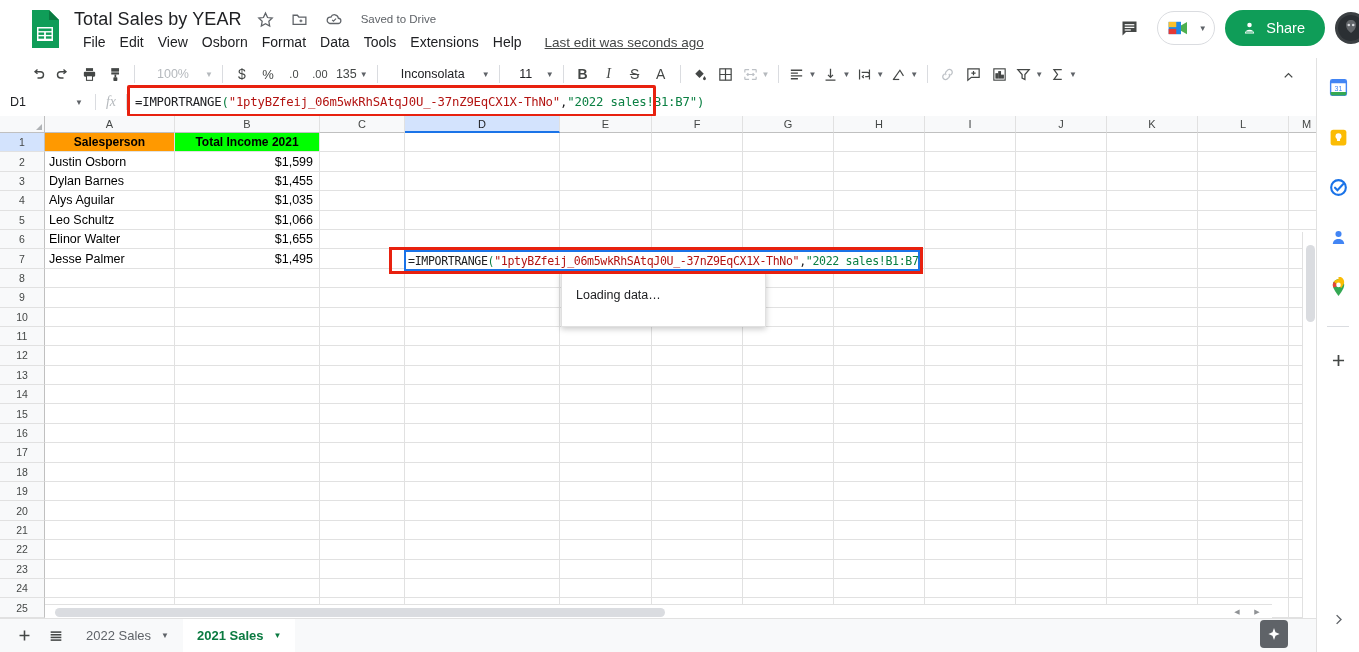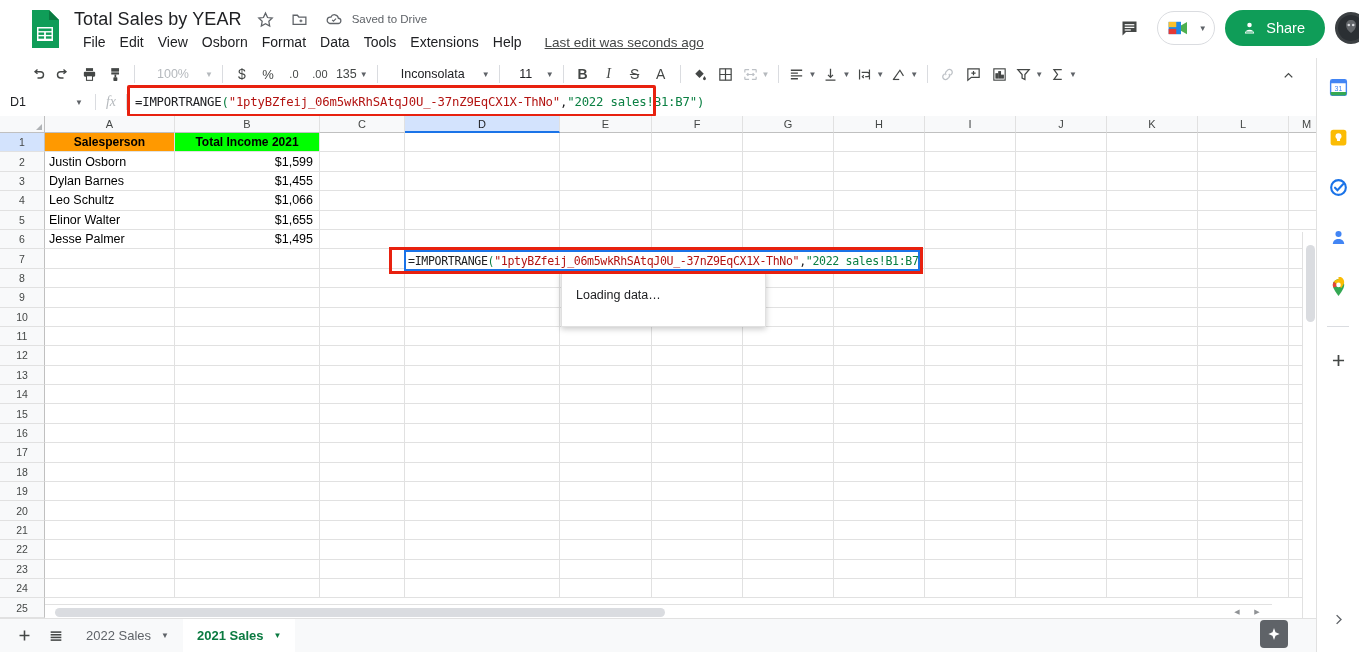--- a/index.html
+++ b/index.html
@@ -13,21 +13,21 @@
 
   
   .topbar { position: absolute; left: 16px; top: 0; width: 1359px; height: 58px; background: #fff; }
   .doc-logo {
     position: absolute; left: 12px; top: 8px; width: 34px; height: 42px;
   }
   .doc-logo svg { display: block; }
   .title-row { position: absolute; left: 58px; top: 6px; height: 26px; display: flex; align-items: center; }
   .doc-title { font-size: 18px; color: #202124; letter-spacing: .1px; white-space: nowrap; }
   .title-icon { margin-left: 14px; width: 20px; height: 20px; display: flex; align-items: center; justify-content: center; cursor: pointer; }
-  .saved-text { margin-left: 8px; font-size: 11.5px; color: #5f6368; white-space: nowrap; }
+  .saved-text { margin-left: 17px; font-size: 11.5px; color: #5f6368; white-space: nowrap; }
   .menu-row { position: absolute; left: 60px; top: 31px; height: 22px; display: flex; align-items: center; }
   .menu-item { font-size: 14px; color: #202124; padding: 1px 7px; border-radius: 4px; cursor: pointer; white-space: nowrap; }
   .last-edit { margin-left: 16px; font-size: 13.5px; color: #444746; text-decoration: underline; cursor: pointer; white-space: nowrap; }
 
   .tb-right { position: absolute; right: 8px; top: 6px; height: 44px; display: flex; align-items: center; gap: 10px; }
   .icon-btn { width: 36px; height: 36px; border-radius: 50%; display: flex; align-items: center; justify-content: center; cursor: pointer; }
   .meet-btn { width: 58px; height: 34px; border: 1px solid #dadce0; border-radius: 17px; display: flex; align-items: center; justify-content: center; gap: 2px; cursor: pointer; background: #fff; }
   .share-btn {
     height: 36px; background: #0f9d58; color: #fff; border-radius: 18px;
     display: flex; align-items: center; gap: 8px; padding: 0 20px 0 16px;
@@ -500,20 +500,35 @@
           <div class="cell" style="width: 91px;"></div>
           <div class="cell" style="width: 91px;"></div>
           <div class="cell" style="width: 91px;"></div>
           <div class="cell" style="width: 91px;"></div>
           <div class="cell" style="width: 91px;"></div>
           <div class="cell" style="width: 91px;"></div>
           <div class="cell" style="width: 91px;"></div>
           <div class="cell" style="width: 36px;"></div>
         </div>
         <div class="crow">
+          <div class="cell txt" style="width: 130px;">Alys Aguilar</div>
+          <div class="cell num" style="width: 145px;">$1,035</div>
+          <div class="cell" style="width: 85px;"></div>
+          <div class="cell" style="width: 155px;"></div>
+          <div class="cell" style="width: 92px;"></div>
+          <div class="cell" style="width: 91px;"></div>
+          <div class="cell" style="width: 91px;"></div>
+          <div class="cell" style="width: 91px;"></div>
+          <div class="cell" style="width: 91px;"></div>
+          <div class="cell" style="width: 91px;"></div>
+          <div class="cell" style="width: 91px;"></div>
+          <div class="cell" style="width: 91px;"></div>
+          <div class="cell" style="width: 36px;"></div>
+        </div>
+        <div class="crow">
           <div class="cell txt" style="width: 130px;">Leo Schultz</div>
           <div class="cell num" style="width: 145px;">$1,066</div>
           <div class="cell" style="width: 85px;"></div>
           <div class="cell" style="width: 155px;"></div>
           <div class="cell" style="width: 92px;"></div>
           <div class="cell" style="width: 91px;"></div>
           <div class="cell" style="width: 91px;"></div>
           <div class="cell" style="width: 91px;"></div>
           <div class="cell" style="width: 91px;"></div>
           <div class="cell" style="width: 91px;"></div>

